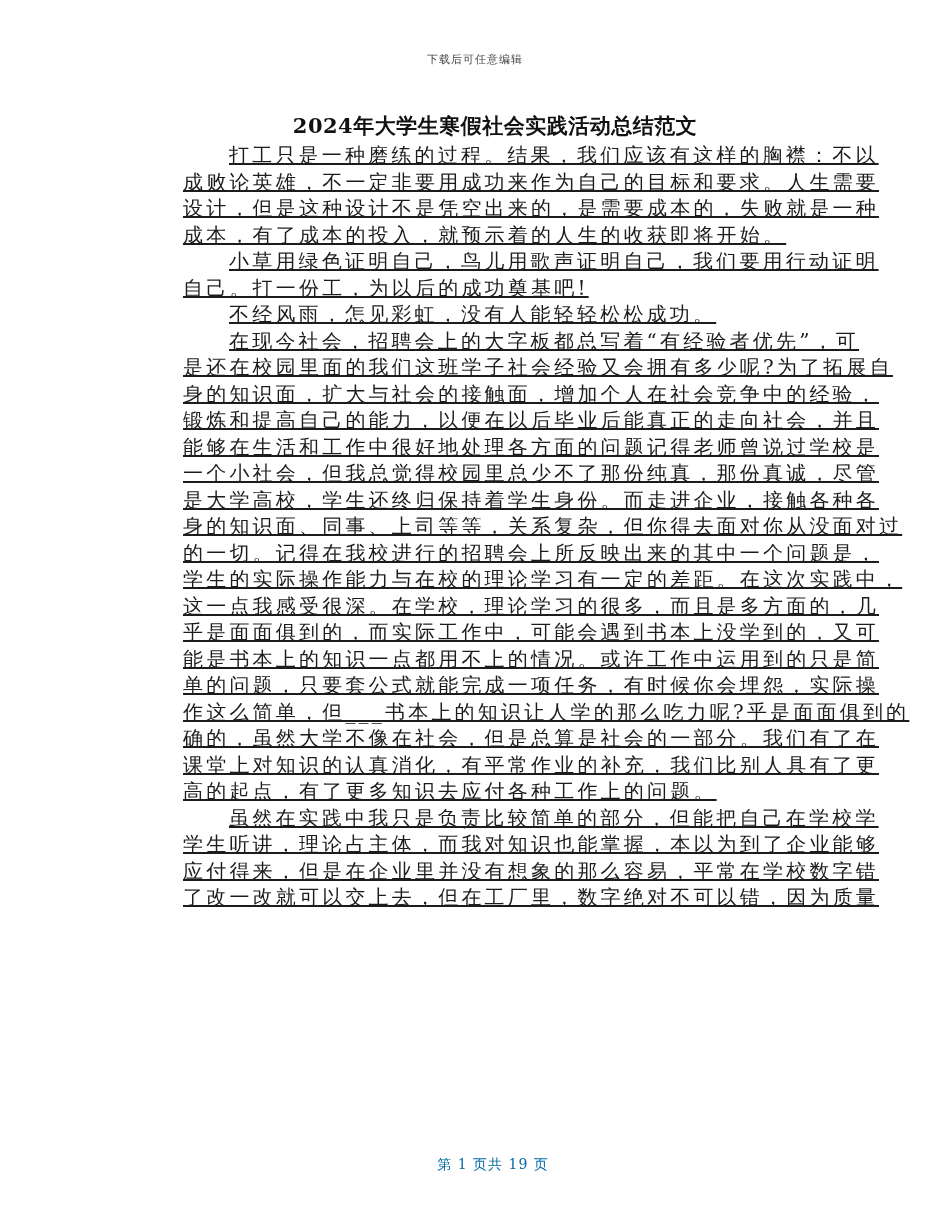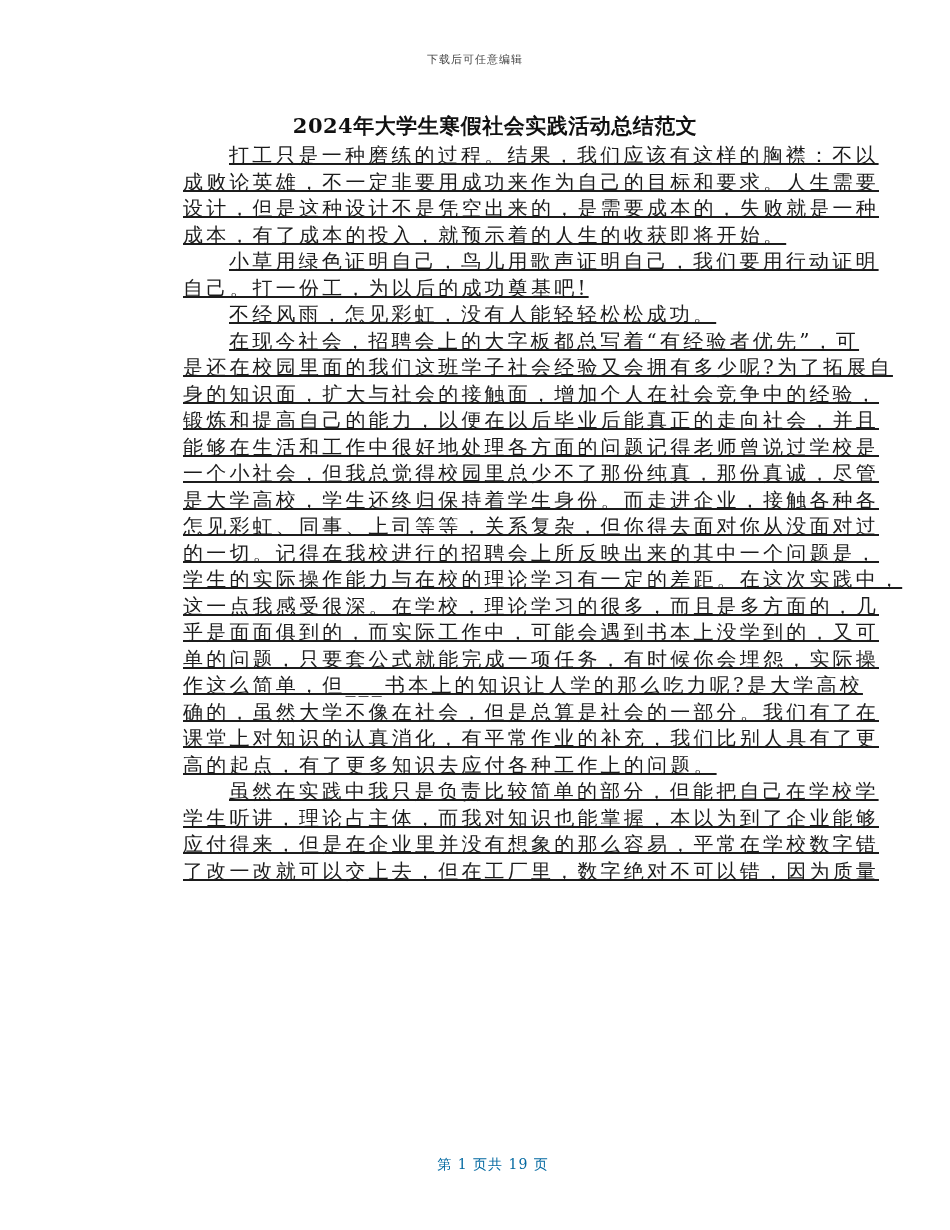--- a/index.html
+++ b/index.html
@@ -100,27 +100,28 @@
   </div>
 
   <div class="para">
     <span class="line indent">在现今社会，招聘会上的大字板都总写着“有经验者优先”，可</span>
     <span class="line">是还在校园里面的我们这班学子社会经验又会拥有多少呢?为了拓展自</span>
     <span class="line">身的知识面，扩大与社会的接触面，增加个人在社会竞争中的经验，</span>
     <span class="line">锻炼和提高自己的能力，以便在以后毕业后能真正的走向社会，并且</span>
     <span class="line">能够在生活和工作中很好地处理各方面的问题记得老师曾说过学校是</span>
     <span class="line">一个小社会，但我总觉得校园里总少不了那份纯真，那份真诚，尽管</span>
     <span class="line">是大学高校，学生还终归保持着学生身份。而走进企业，接触各种各</span>
-    <span class="line">怎见彩虹、同事、上司等等，关系复杂，但你得去面对你从没面对过</span>
+    <span class="line">身的知识面、同事、上司等等，关系复杂，但你得去面对你从没面对过</span>
     <span class="line">的一切。记得在我校进行的招聘会上所反映出来的其中一个问题是，</span>
     <span class="line">学生的实际操作能力与在校的理论学习有一定的差距。在这次实践中，</span>
     <span class="line">这一点我感受很深。在学校，理论学习的很多，而且是多方面的，几</span>
     <span class="line">乎是面面俱到的，而实际工作中，可能会遇到书本上没学到的，又可</span>
+    <span class="line">能是书本上的知识一点都用不上的情况。或许工作中运用到的只是简</span>
     <span class="line">单的问题，只要套公式就能完成一项任务，有时候你会埋怨，实际操</span>
-    <span class="line">作这么简单，但___书本上的知识让人学的那么吃力呢?是大学高校</span>
+    <span class="line">作这么简单，但___书本上的知识让人学的那么吃力呢?乎是面面俱到的</span>
     <span class="line">确的，虽然大学不像在社会，但是总算是社会的一部分。我们有了在</span>
     <span class="line">课堂上对知识的认真消化，有平常作业的补充，我们比别人具有了更</span>
     <span class="line">高的起点，有了更多知识去应付各种工作上的问题。</span>
   </div>
 
   <div class="para">
     <span class="line indent">虽然在实践中我只是负责比较简单的部分，但能把自己在学校学</span>
     <span class="line">学生听讲，理论占主体，而我对知识也能掌握，本以为到了企业能够</span>
     <span class="line">应付得来，但是在企业里并没有想象的那么容易，平常在学校数字错</span>
     <span class="line">了改一改就可以交上去，但在工厂里，数字绝对不可以错，因为质量</span>

